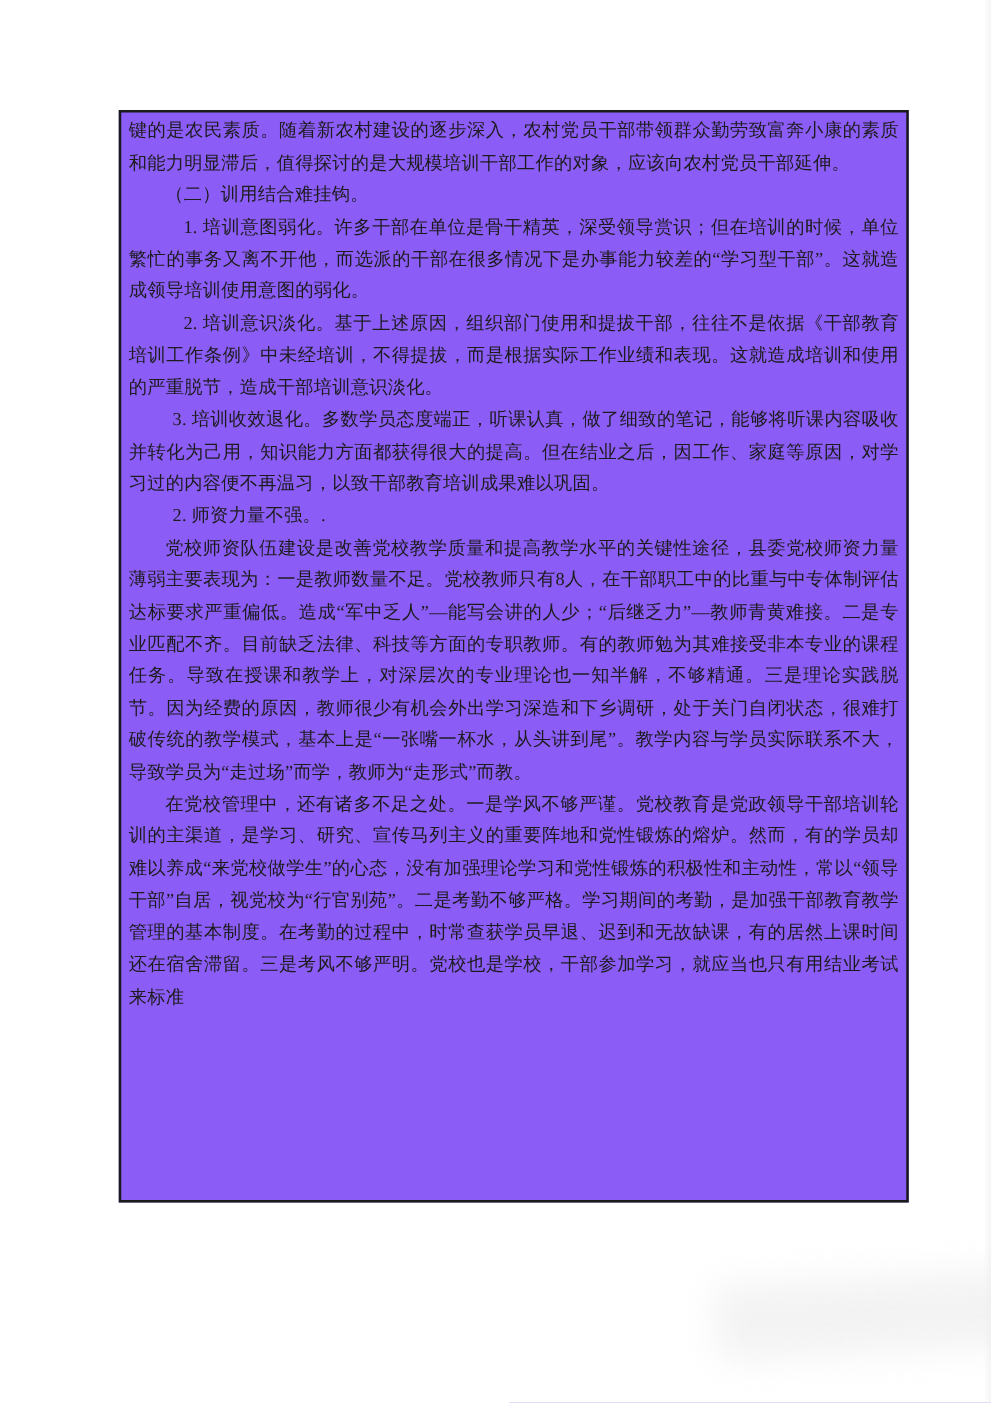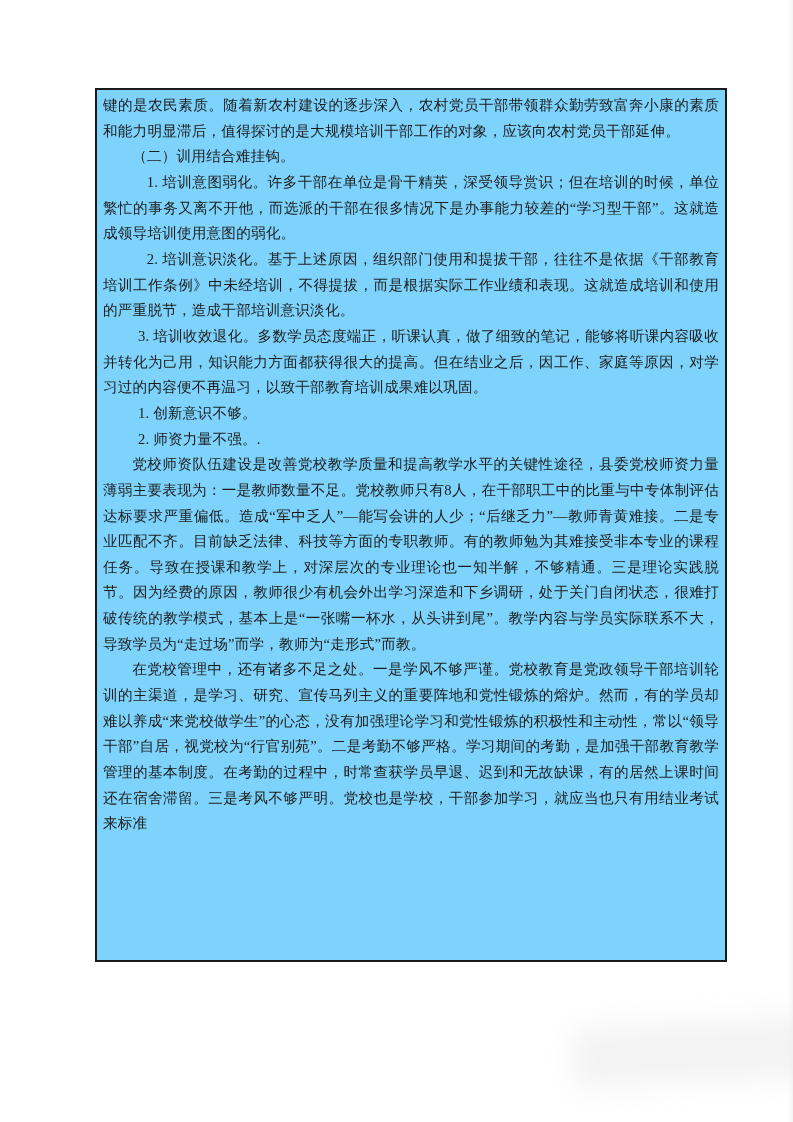--- a/index.html
+++ b/index.html
@@ -19,21 +19,21 @@
   }
   .content-box {
     position: absolute;
     left: 95px;
     top: 88px;
     width: 632px;
     height: 874px;
     border: 2px solid #1a1a1a;
     padding: 3px 6px 0 6px;
     overflow: hidden;
-    background: #7dd3fc;
+    background: #8b5cf6;
   }
   p.para {
     margin: 0;
     font-size: 14.6px;
     line-height: 25.65px;
     color: #1c1c1c;
     text-align: justify;
     text-justify: inter-character;
     letter-spacing: 0.2px;
     word-break: break-all;
@@ -69,21 +69,20 @@
 <body>
 
 <div class="page">
 
   <div class="content-box">
     <p class="para indent-0">键的是农民素质。随着新农村建设的逐步深入，农村党员干部带领群众勤劳致富奔小康的素质和能力明显滞后，值得探讨的是大规模培训干部工作的对象，应该向农村党员干部延伸。</p>
     <p class="para indent-2">（二）训用结合难挂钩。</p>
     <p class="para indent-3">1. 培训意图弱化。许多干部在单位是骨干精英，深受领导赏识；但在培训的时候，单位繁忙的事务又离不开他，而选派的干部在很多情况下是办事能力较差的“学习型干部”。这就造成领导培训使用意图的弱化。</p>
     <p class="para indent-3">2. 培训意识淡化。基于上述原因，组织部门使用和提拔干部，往往不是依据《干部教育培训工作条例》中未经培训，不得提拔，而是根据实际工作业绩和表现。这就造成培训和使用的严重脱节，造成干部培训意识淡化。</p>
     <p class="para indent-25">3. 培训收效退化。多数学员态度端正，听课认真，做了细致的笔记，能够将听课内容吸收并转化为己用，知识能力方面都获得很大的提高。但在结业之后，因工作、家庭等原因，对学习过的内容便不再温习，以致干部教育培训成果难以巩固。</p>
-    <p class="para indent-25">1. 创新意识不够。</p>
     <p class="para indent-25">2. 师资力量不强。.</p>
     <p class="para indent-2">党校师资队伍建设是改善党校教学质量和提高教学水平的关键性途径，县委党校师资力量薄弱主要表现为：一是教师数量不足。党校教师只有8人，在干部职工中的比重与中专体制评估达标要求严重偏低。造成“军中乏人”—能写会讲的人少；“后继乏力”—教师青黄难接。二是专业匹配不齐。目前缺乏法律、科技等方面的专职教师。有的教师勉为其难接受非本专业的课程任务。导致在授课和教学上，对深层次的专业理论也一知半解，不够精通。三是理论实践脱节。因为经费的原因，教师很少有机会外出学习深造和下乡调研，处于关门自闭状态，很难打破传统的教学模式，基本上是“一张嘴一杯水，从头讲到尾”。教学内容与学员实际联系不大，导致学员为“走过场”而学，教师为“走形式”而教。</p>
     <p class="para indent-2">在党校管理中，还有诸多不足之处。一是学风不够严谨。党校教育是党政领导干部培训轮训的主渠道，是学习、研究、宣传马列主义的重要阵地和党性锻炼的熔炉。然而，有的学员却难以养成“来党校做学生”的心态，没有加强理论学习和党性锻炼的积极性和主动性，常以“领导干部”自居，视党校为“行官别苑”。二是考勤不够严格。学习期间的考勤，是加强干部教育教学管理的基本制度。在考勤的过程中，时常查获学员早退、迟到和无故缺课，有的居然上课时间还在宿舍滞留。三是考风不够严明。党校也是学校，干部参加学习，就应当也只有用结业考试来标准</p>
   </div>
 
   <div class="scan-shadow"></div>
   <div class="scan-shadow-right"></div>
 
 </div>
 

